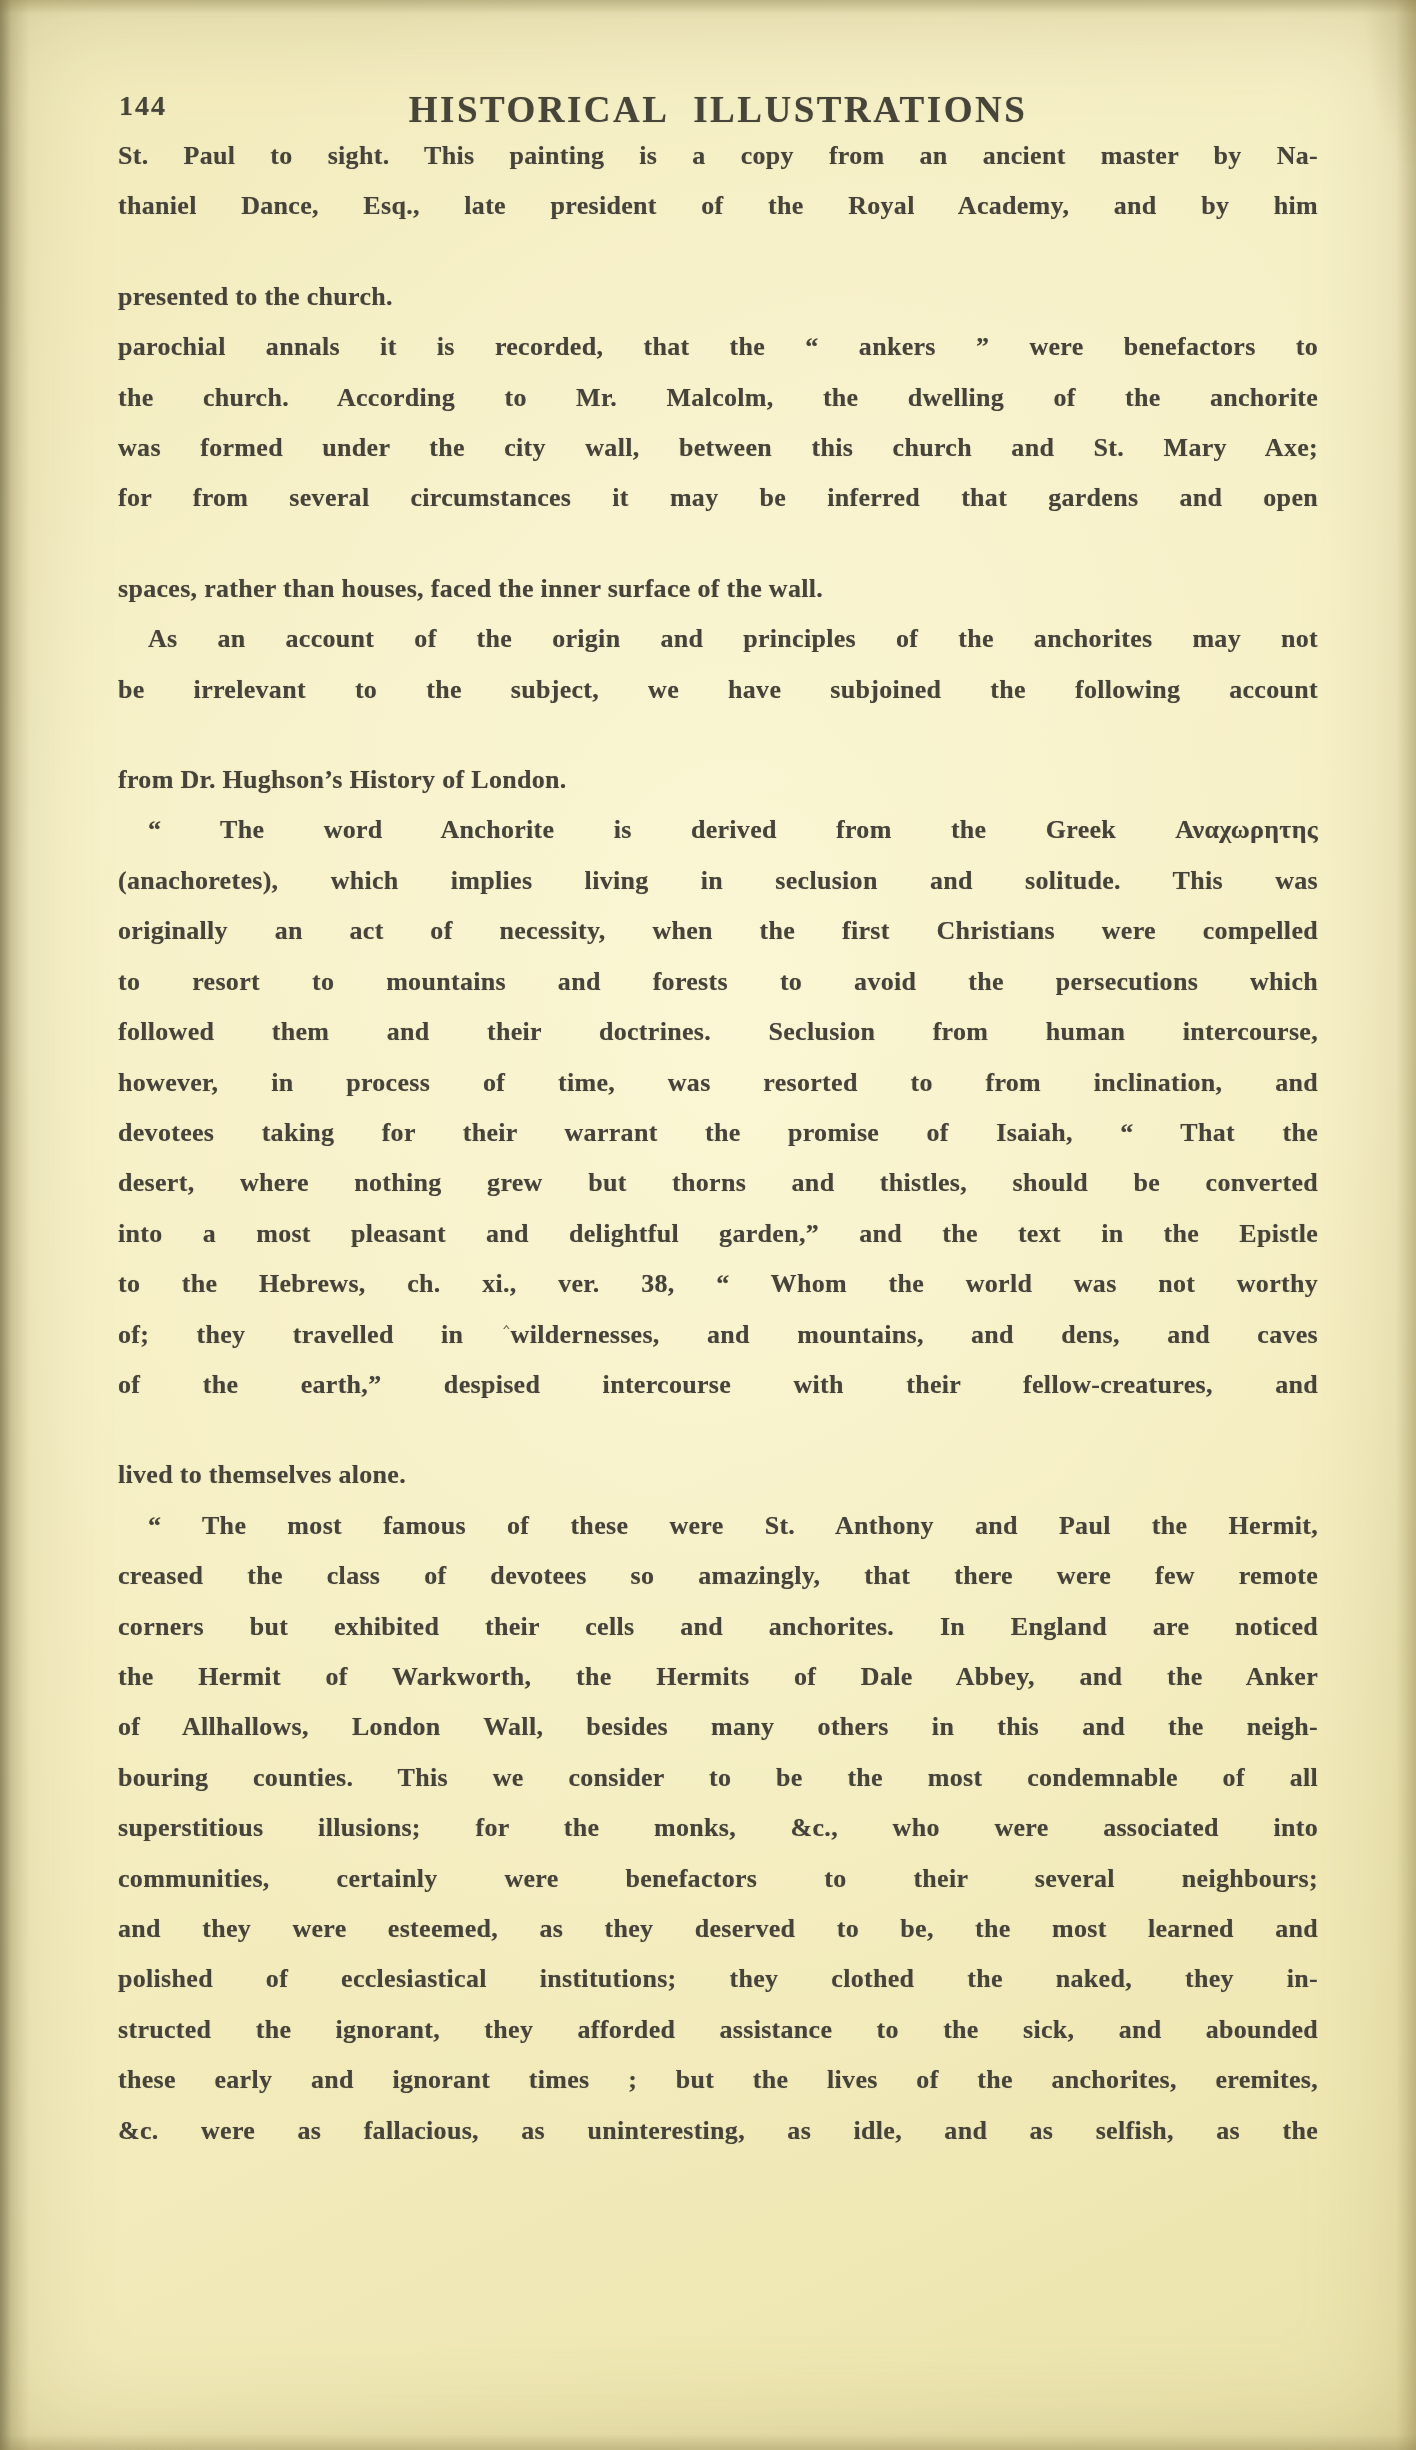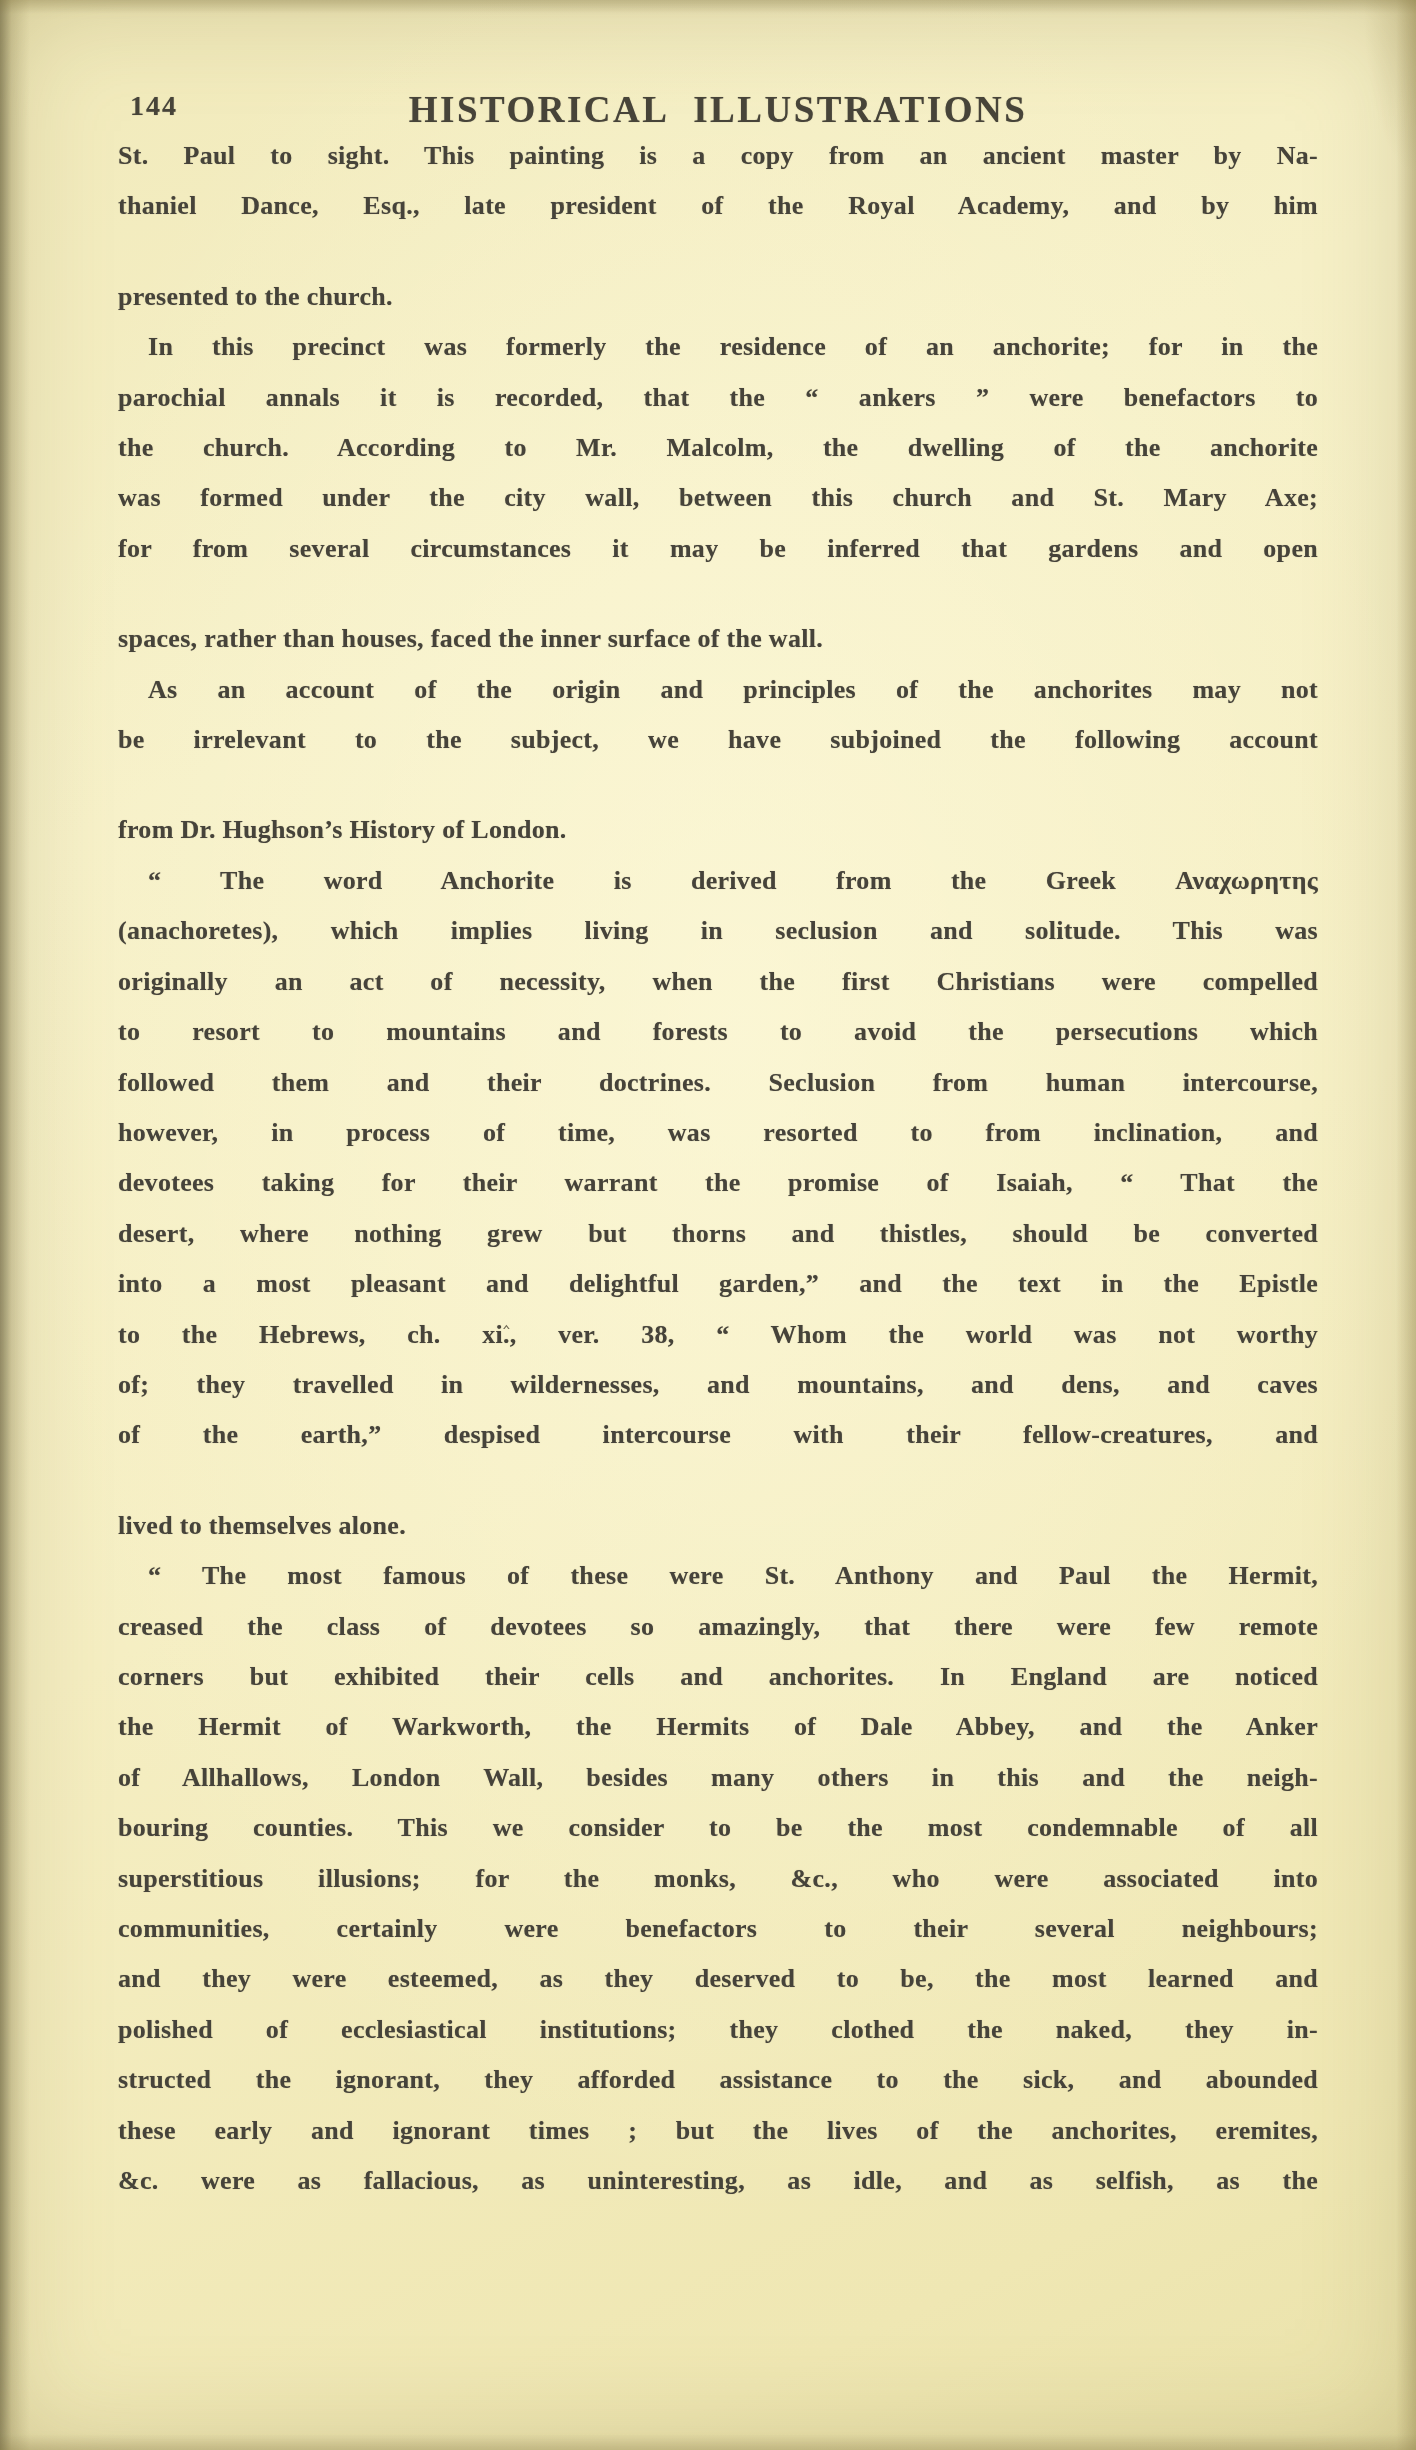--- a/index.html
+++ b/index.html
@@ -34,21 +34,21 @@
   }
   .edge-bottom {
     position: absolute; left: 0; right: 0; bottom: 0; height: 16px;
     background: linear-gradient(to top, rgba(120,108,58,0.22), rgba(120,108,58,0) 100%);
   }
   .corner-curl {
     position: absolute; right: 0; top: 0; width: 60px; height: 220px;
     background: radial-gradient(ellipse 70px 230px at 100% 0%, rgba(150,135,80,0.30), rgba(150,135,80,0) 75%);
   }
   .runhead-num {
-    position: absolute; left: 130px; top: 90px;
+    position: absolute; left: 119px; top: 90px;
     font-size: 28px; font-weight: bold; letter-spacing: 2px;
     color: #474439;
     text-shadow: 0 0 1px rgba(80,75,60,0.45);
   }
   .runhead-title {
     position: absolute; left: 118px; top: 88px; width: 1200px;
     text-align: center;
     font-size: 37px; font-weight: bold;
     letter-spacing: 2.5px; word-spacing: 14px;
     color: #474439;
@@ -91,21 +91,20 @@
 
   <header>
     <span class="runhead-num">144</span>
     <span class="runhead-title">HISTORICAL ILLUSTRATIONS</span>
   </header>
 
   <main class="text-block">
       <div class="line">St. Paul to sight.  This painting is a copy from an ancient master by Na-</div>
       <div class="line">thaniel Dance, Esq., late president of the Royal Academy, and by him</div>
       <div class="line para-end">presented to the church.</div>
-      <div class="line indent">In this precinct was formerly the residence of an anchorite; for in the</div>
       <div class="line">parochial annals it is recorded, that the “ ankers ” were benefactors to</div>
       <div class="line">the church.  According to Mr. Malcolm, the dwelling of the anchorite</div>
       <div class="line">was formed under the city wall, between this church and St. Mary Axe;</div>
       <div class="line">for from several circumstances it may be inferred that gardens and open</div>
       <div class="line para-end">spaces, rather than houses, faced the inner surface of the wall.</div>
       <div class="line indent">As an account of the origin and principles of the anchorites may not</div>
       <div class="line">be irrelevant to the subject, we have subjoined the following account</div>
       <div class="line para-end">from Dr. Hughson’s History of London.</div>
       <div class="line indent">“ The word Anchorite is derived from the Greek Αναχωρητης</div>
       <div class="line">(anachoretes), which implies living in seclusion and solitude.  This was</div>

